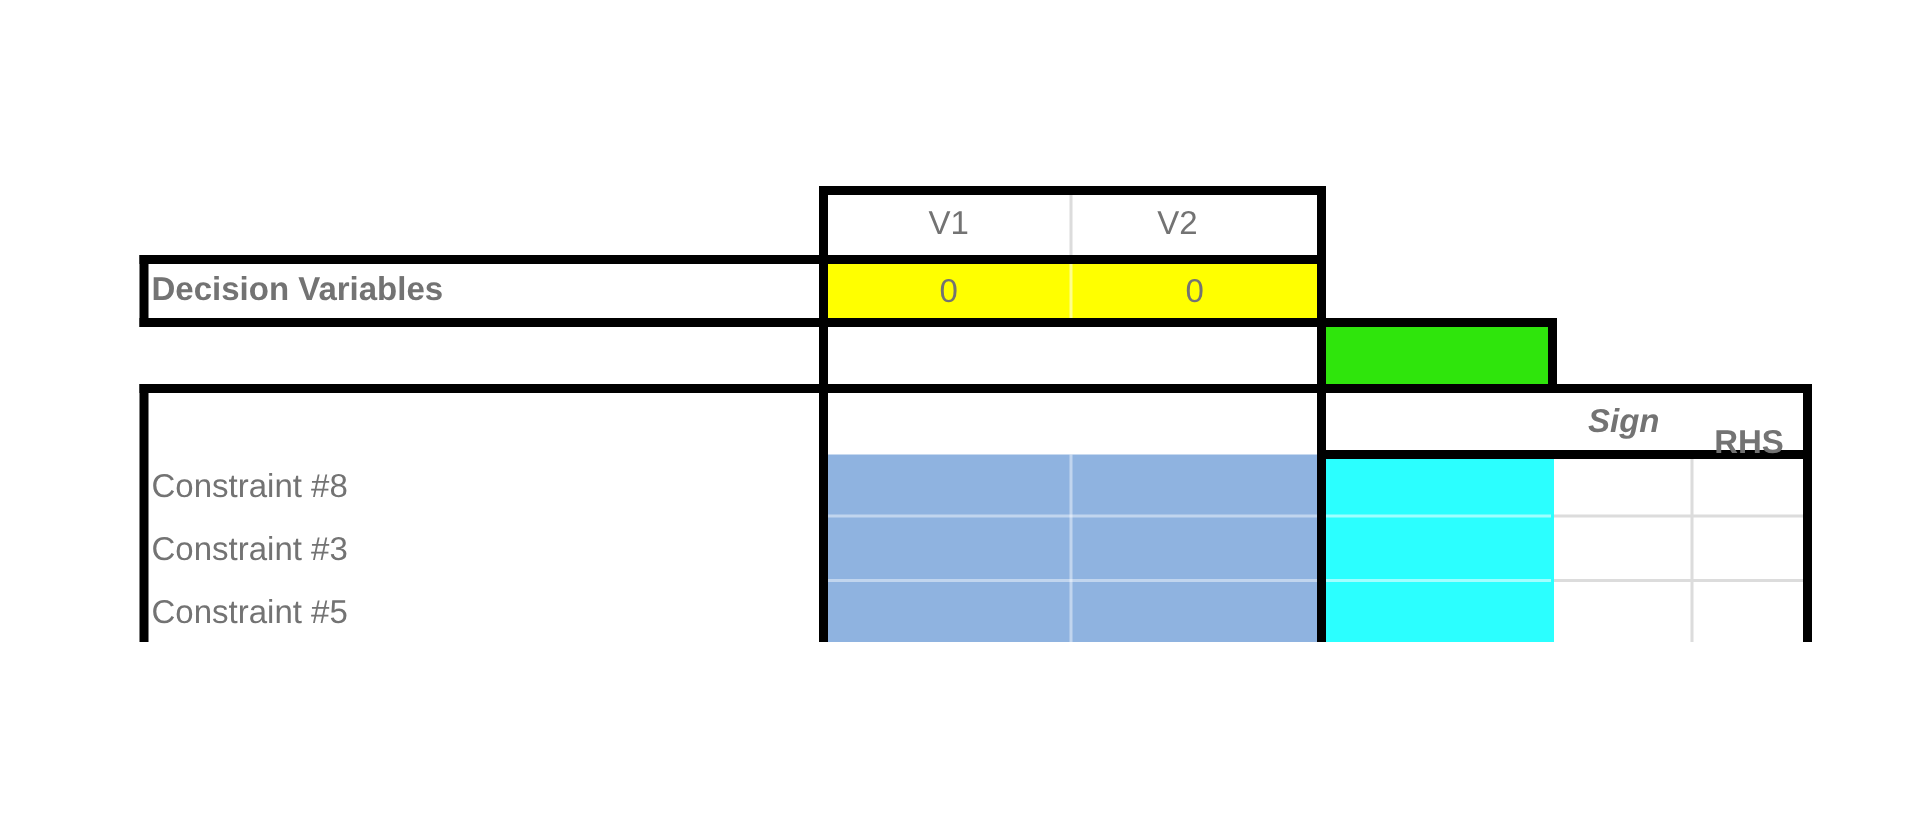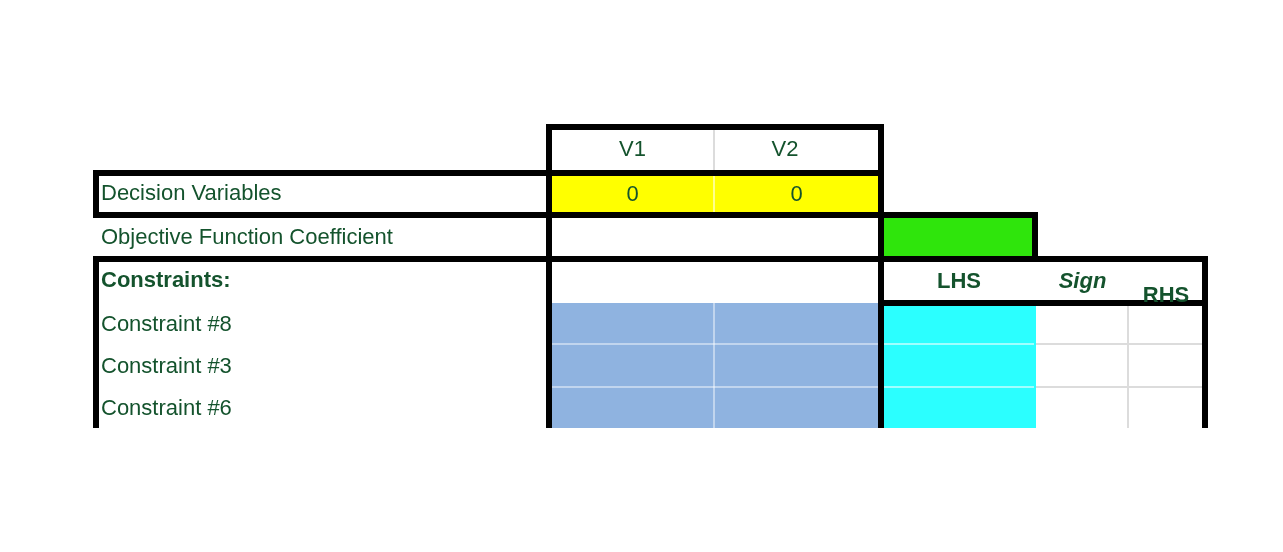--- a/index.html
+++ b/index.html
@@ -1,21 +1,21 @@
 <!DOCTYPE html>
 <html><head>
 <meta charset="utf-8">
 <style>
   html,body{margin:0;padding:0;background:#ffffff;}
   .sheet{
     position:relative;
     width:1283px;height:552px;
     background:#ffffff;
     font-family:"Liberation Sans", sans-serif;
-    color:#14532d;
+    color:#737373;
     overflow:hidden;
   }
   .fill{position:absolute;z-index:1;}
   .gl{position:absolute;z-index:2;}            
   .ln{position:absolute;z-index:3;background:#000;} 
   .txt{
     position:absolute;z-index:4;
     display:flex;align-items:center;
     font-size:22px;line-height:1;white-space:nowrap;
   }
@@ -64,31 +64,28 @@
   <div class="ln" style="left:93px;top:170px;width:6px;height:48px;"></div>
   <div class="ln" style="left:93px;top:256px;width:6px;height:172px;"></div>
   <div class="ln" style="left:546px;top:124px;width:6px;height:304px;"></div>
   <div class="ln" style="left:878px;top:124px;width:6px;height:304px;"></div>
   <div class="ln" style="left:1032px;top:212px;width:6px;height:50px;"></div>
   <div class="ln" style="left:1202px;top:256px;width:6px;height:172px;"></div>
 
   <div class="txt ctr" style="left:552px;top:128px;width:161px;height:42px;">V1</div>
   <div class="txt ctr" style="left:715px;top:128px;width:140px;height:42px;">V2</div>
 
-  <div class="txt" style="left:101px;top:172px;width:440px;height:42px;">Decision Variables</div>
-  <div class="txt" style="left:101px;top:216px;width:440px;height:42px;">Objective Function Coefficient</div>
-  <div class="txt b" style="left:101px;top:259px;width:440px;height:42px;">Constraints:</div>
+  <div class="txt" style="left:101px;top:172px;width:440px;height:42px;font-weight:bold;">Decision Variables</div>
   <div class="txt" style="left:101px;top:303px;width:440px;height:41px;">Constraint #8</div>
   <div class="txt" style="left:101px;top:345px;width:440px;height:42px;">Constraint #3</div>
-  <div class="txt" style="left:101px;top:388px;width:440px;height:40px;">Constraint #6</div>
+  <div class="txt" style="left:101px;top:388px;width:440px;height:40px;">Constraint #5</div>
 
   <div class="txt ctr" style="left:552px;top:174px;width:161px;height:40px;">0</div>
   <div class="txt ctr" style="left:715px;top:174px;width:163px;height:40px;">0</div>
 
-  <div class="txt ctr b" style="left:884px;top:260px;width:150px;height:42px;">LHS</div>
   <div class="txt ctr b" style="left:1036px;top:260px;width:93px;height:42px;font-style:italic;">Sign</div>
   <div class="txt ctr b" style="left:1129px;top:260px;width:74px;height:42px;margin-top:14px;">RHS</div>
 
   <div class="cell" style="left:552px;top:218px;width:161px;height:38px;"></div>
   <div class="cell" style="left:715px;top:218px;width:163px;height:38px;"></div>
 
   <div class="cell" style="left:552px;top:303px;width:161px;height:40px;"></div>
   <div class="cell" style="left:715px;top:303px;width:163px;height:40px;"></div>
   <div class="cell" style="left:552px;top:345px;width:161px;height:41px;"></div>
   <div class="cell" style="left:715px;top:345px;width:163px;height:41px;"></div>

